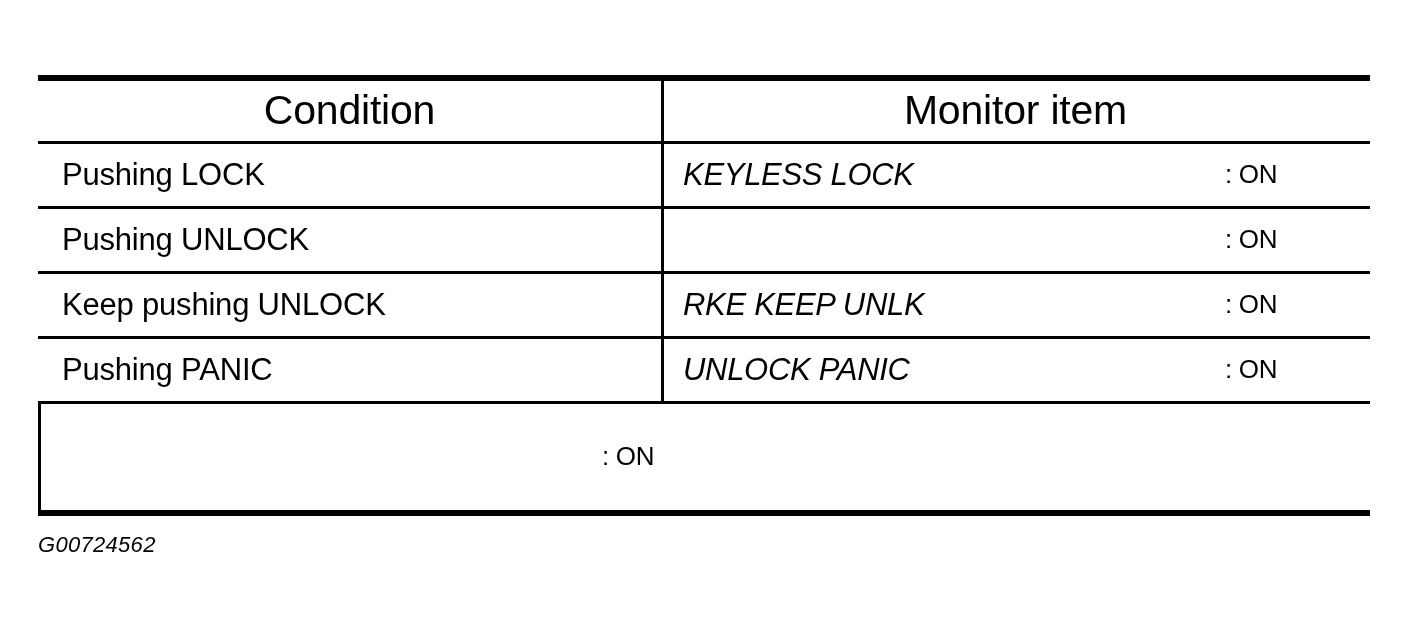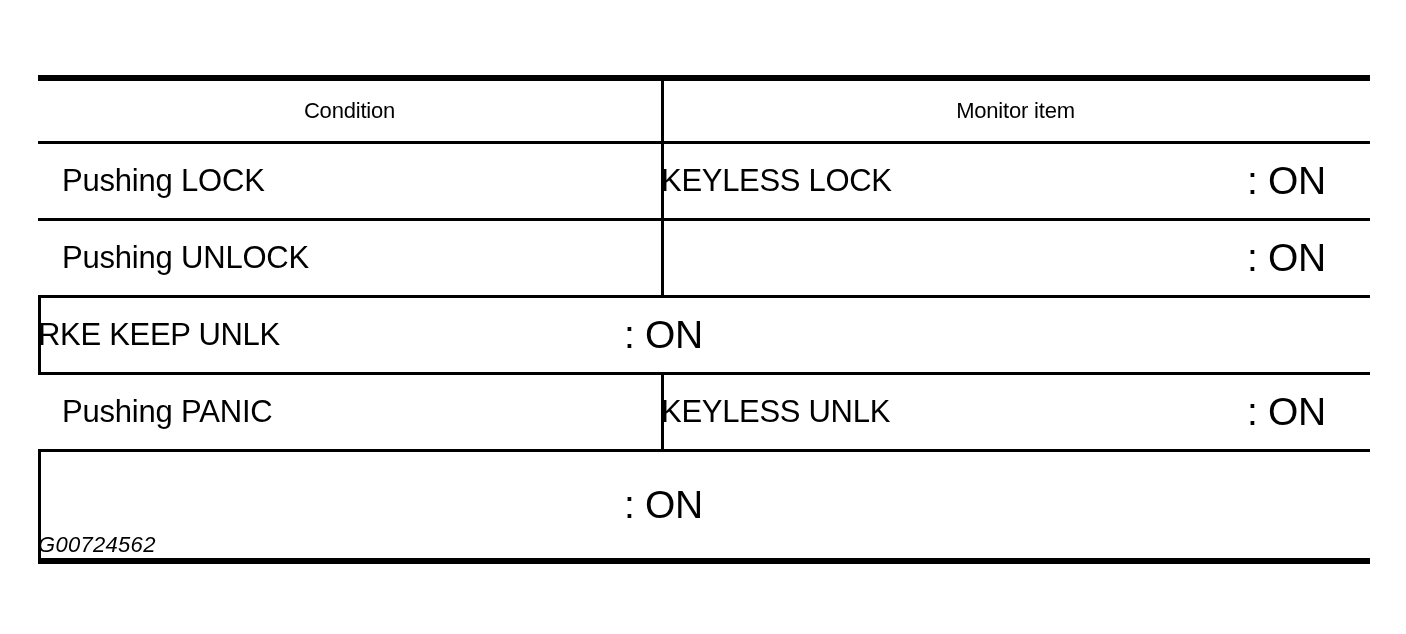--- a/index.html
+++ b/index.html
@@ -80,53 +80,55 @@
   }
 
   .header-row .cell-cond,
   .header-row .cell-mon {
     height: 60px;
     justify-content: center;
   }
 
   .data-row .cell-cond,
   .data-row .cell-mon {
-    height: 74px;
+    height: 62px;
   }
   .data-row.tall .cell-cond,
   .data-row.tall .cell-mon {
     height: 106px;
   }
 
   .header-text {
-    font-size: 22px;
+    font-size: 41px;
     letter-spacing: -0.2px;
     line-height: 1.1;
     white-space: nowrap;
   }
 
   .cond-text {
     font-size: 31px;
     letter-spacing: -0.2px;
     line-height: 1.28;
     padding-left: 24px;
     padding-right: 10px;
   }
 
   .mon-text {
     font-size: 31px;
     letter-spacing: -0.3px;
     line-height: 1.2;
-    white-space: nowrap;
+    padding-left: 22px;
+    white-space: nowrap;
+    font-style: italic;
   }
 
   .mon-value {
     position: absolute;
-    left: 586px;
-    font-size: 39px;
+    left: 564px;
+    font-size: 26px;
     letter-spacing: -0.3px;
     line-height: 1.2;
     white-space: nowrap;
   }
 
   
   .caption {
     position: absolute;
     left: 38px;
     top: 532px;
@@ -175,34 +177,37 @@
           <span class="cond-text">Pushing UNLOCK</span>
         </div>
         <div class="cell-mon">
           <span class="mon-value">: ON</span>
         </div>
       </div>
 
       <div class="rule-thin"></div>
 
       <div class="row data-row">
+        <div class="cell-cond">
+          <span class="cond-text">Keep pushing UNLOCK</span>
+        </div>
         <div class="cell-mon">
           <span class="mon-text">RKE KEEP UNLK</span>
           <span class="mon-value">: ON</span>
         </div>
       </div>
 
       <div class="rule-thin"></div>
 
       <div class="row data-row">
         <div class="cell-cond">
           <span class="cond-text">Pushing PANIC</span>
         </div>
         <div class="cell-mon">
-          <span class="mon-text">KEYLESS UNLK</span>
+          <span class="mon-text">UNLOCK PANIC</span>
           <span class="mon-value">: ON</span>
         </div>
       </div>
 
       <div class="rule-thin"></div>
 
       <div class="row data-row tall">
         <div class="cell-mon">
           <span class="mon-value">: ON</span>
         </div>

